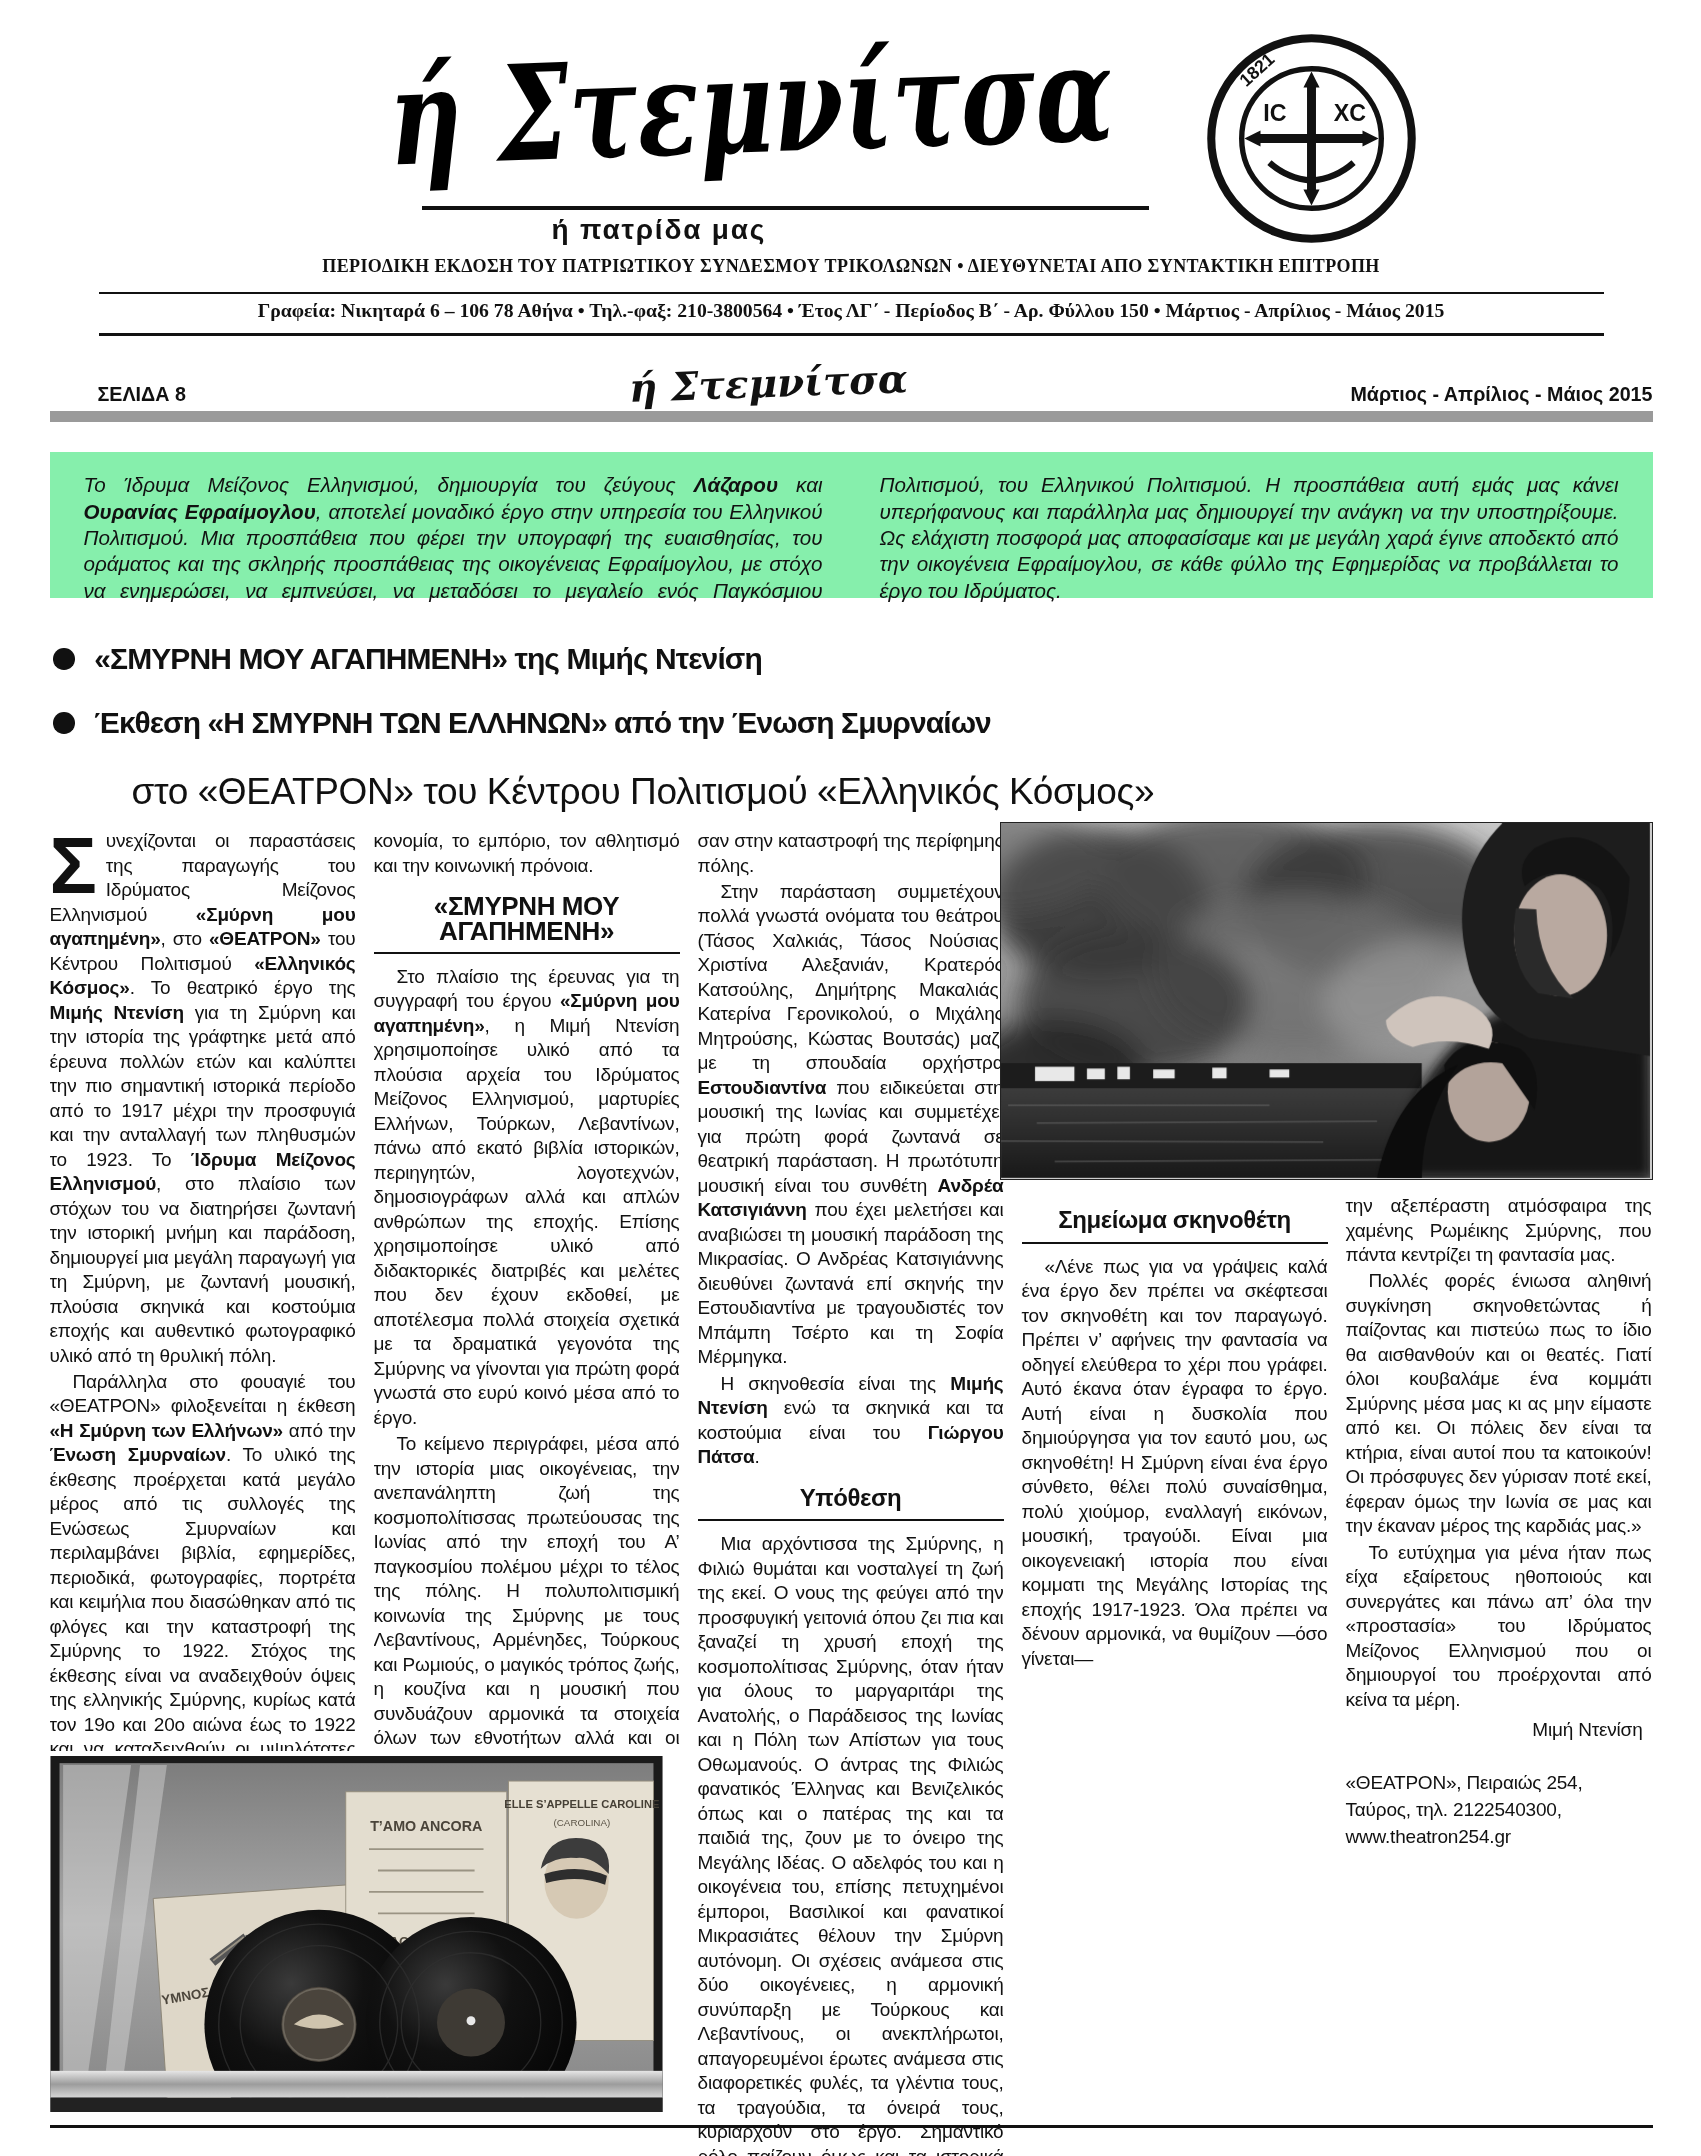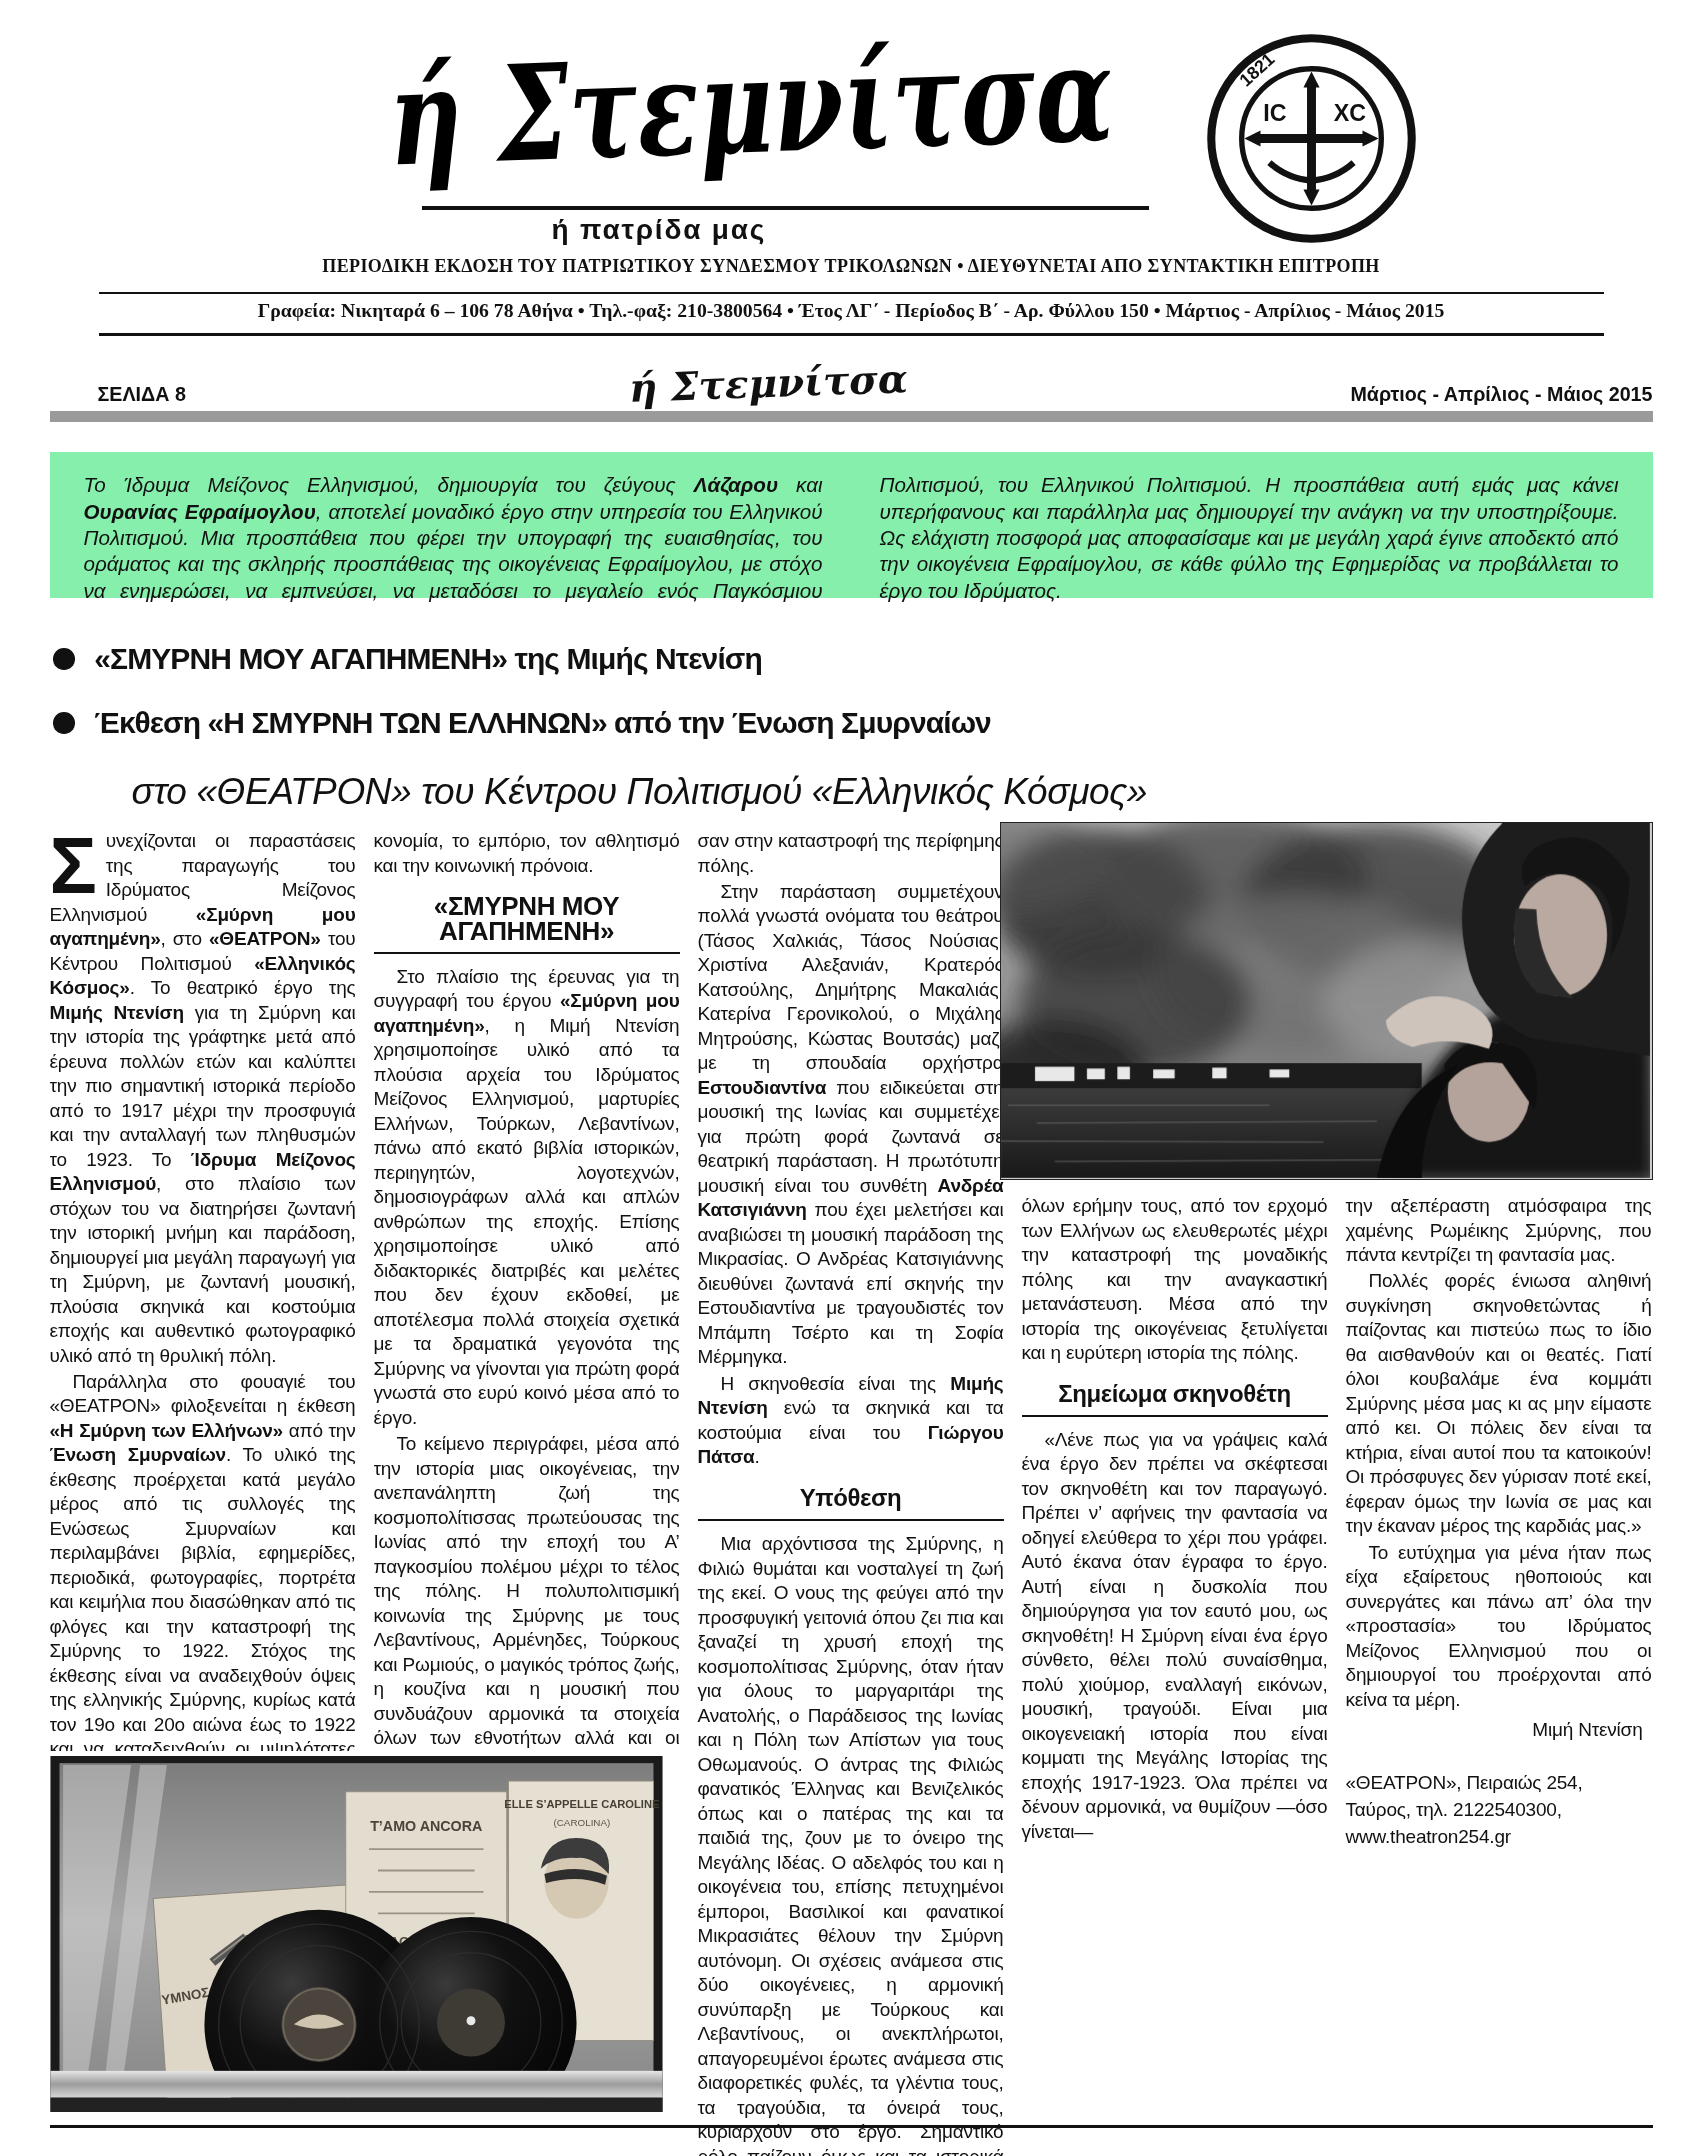--- a/index.html
+++ b/index.html
@@ -32,21 +32,21 @@
   .introbox{margin-top:30px;background:#86efac;padding:19.7px 34px;height:106px;}
   .introbox .flow{column-count:2;column-gap:57px;font-style:italic;font-size:20.6px;
            line-height:26.4px;text-align:justify;}
   .introbox b{font-style:italic;}
 
   
   .headlines{margin-top:36px;}
   .hrow{display:flex;align-items:flex-start;margin-bottom:14.3px;}
   .bullet{width:21.5px;height:21.5px;border-radius:50%;background:#111;flex:0 0 21.5px;margin:14.3px 19.7px 0 3.6px;}
   .htext{font-weight:bold;font-size:30px;letter-spacing:-0.9px;line-height:50px;}
-  .hsub{margin:23px 0 0 82px;font-style:italic;font-size:37px;letter-spacing:-0.4px;}
+  .hsub{margin:23px 0 0 82px;font-size:37px;letter-spacing:-0.4px;}
 
   
   .article{position:relative;margin-top:16px;height:1287px;}
   .cols{display:flex;gap:18px;height:100%;}
   .col{width:306px;flex:0 0 306px;}
   .col .inner{font-size:19px;line-height:24.5px;text-align:justify;letter-spacing:-0.2px;}
   .col1 .inner,.col2 .inner{max-height:922px;overflow:hidden;}
   .col4,.col5{padding-top:365px;box-sizing:border-box;}
   .p{margin:0 0 1.8px 0;text-indent:23px;}
   .p.cont{text-indent:0;}
@@ -146,21 +146,20 @@
           <p class="p cont">σαν στην καταστροφή της περίφημης πόλης.</p>
           <p class="p">Στην παράσταση συμμετέχουν πολλά γνωστά ονόματα του θεάτρου (Τάσος Χαλκιάς, Τάσος Νούσιας, Χριστίνα Αλεξανιάν, Κρατερός Κατσούλης, Δημήτρης Μακαλιάς, Κατερίνα Γερονικολού, ο Μιχάλης Μητρούσης, Κώστας Βουτσάς) μαζί με τη σπουδαία ορχήστρα <b>Εστουδιαντίνα</b> που ειδικεύεται στη μουσική της Ιωνίας και συμμετέχει για πρώτη φορά ζωντανά σε θεατρική παράσταση. Η πρωτότυπη μουσική είναι του συνθέτη <b>Ανδρέα Κατσιγιάννη</b> που έχει μελετήσει και αναβιώσει τη μουσική παράδοση της Μικρασίας. Ο Ανδρέας Κατσιγιάννης διευθύνει ζωντανά επί σκηνής την Εστουδιαντίνα με τραγουδιστές τον Μπάμπη Τσέρτο και τη Σοφία Μέρμηγκα.</p>
           <p class="p">Η σκηνοθεσία είναι της <b>Μιμής Ντενίση</b> ενώ τα σκηνικά και τα κοστούμια είναι του <b>Γιώργου Πάτσα</b>.</p>
           <div class="subhead">Υπόθεση</div>
           <p class="p">Μια αρχόντισσα της Σμύρνης, η Φιλιώ θυμάται και νοσταλγεί τη ζωή της εκεί. Ο νους της φεύγει από την προσφυγική γειτονιά όπου ζει πια και ξαναζεί τη χρυσή εποχή της κοσμοπολίτισας Σμύρνης, όταν ήταν για όλους το μαργαριτάρι της Ανατολής, ο Παράδεισος της Ιωνίας και η Πόλη των Απίστων για τους Οθωμανούς. Ο άντρας της Φιλιώς φανατικός Έλληνας και Βενιζελικός όπως και ο πατέρας της και τα παιδιά της, ζουν με το όνειρο της Μεγάλης Ιδέας. Ο αδελφός του και η οικογένεια του, επίσης πετυχημένοι έμποροι, Βασιλικοί και φανατικοί Μικρασιάτες θέλουν την Σμύρνη αυτόνομη. Οι σχέσεις ανάμεσα στις δύο οικογένειες, η αρμονική συνύπαρξη με Τούρκους και Λεβαντίνους, οι ανεκπλήρωτοι, απαγορευμένοι έρωτες ανάμεσα στις διαφορετικές φυλές, τα γλέντια τους, τα τραγούδια, τα όνειρά τους, κυριαρχούν στο έργο. Σημαντικό ρόλο παίζουν όμως και τα ιστορικά γεγονότα που επηρεάζουν τη ζωή</p>
         </div>
       </div>
 
       <div class="col col4">
         <div class="inner">
-          <p class="p cont">όλων ερήμην τους, από τον ερχομό των Ελλήνων ως ελευθερωτές μέχρι την καταστροφή της μοναδικής πόλης και την αναγκαστική μετανάστευση. Μέσα από την ιστορία της οικογένειας ξετυλίγεται και η ευρύτερη ιστορία της πόλης.</p>
           <div class="subhead">Σημείωμα σκηνοθέτη</div>
           <p class="p">«Λένε πως για να γράψεις καλά ένα έργο δεν πρέπει να σκέφτεσαι τον σκηνοθέτη και τον παραγωγό. Πρέπει ν’ αφήνεις την φαντασία να οδηγεί ελεύθερα το χέρι που γράφει. Αυτό έκανα όταν έγραφα το έργο. Αυτή είναι η δυσκολία που δημιούργησα για τον εαυτό μου, ως σκηνοθέτη! Η Σμύρνη είναι ένα έργο σύνθετο, θέλει πολύ συναίσθημα, πολύ χιούμορ, εναλλαγή εικόνων, μουσική, τραγούδι. Είναι μια οικογενειακή ιστορία που είναι κομματι της Μεγάλης Ιστορίας της εποχής 1917-1923. Όλα πρέπει να δένουν αρμονικά, να θυμίζουν —όσο γίνεται—</p>
         </div>
       </div>
 
       <div class="col col5">
         <div class="inner">
           <p class="p cont">την αξεπέραστη ατμόσφαιρα της χαμένης Ρωμέικης Σμύρνης, που πάντα κεντρίζει τη φαντασία μας.</p>
           <p class="p">Πολλές φορές ένιωσα αληθινή συγκίνηση σκηνοθετώντας ή παίζοντας και πιστεύω πως το ίδιο θα αισθανθούν και οι θεατές. Γιατί όλοι κουβαλάμε ένα κομμάτι Σμύρνης μέσα μας κι ας μην είμαστε από κει. Οι πόλεις δεν είναι τα κτήρια, είναι αυτοί που τα κατοικούν! Οι πρόσφυγες δεν γύρισαν ποτέ εκεί, έφεραν όμως την Ιωνία σε μας και την έκαναν μέρος της καρδιάς μας.»</p>
           <p class="p">Το ευτύχημα για μένα ήταν πως είχα εξαίρετους ηθοποιούς και συνεργάτες και πάνω απ’ όλα την «προστασία» του Ιδρύματος Μείζονος Ελληνισμού που οι δημιουργοί του προέρχονται από κείνα τα μέρη.</p>

